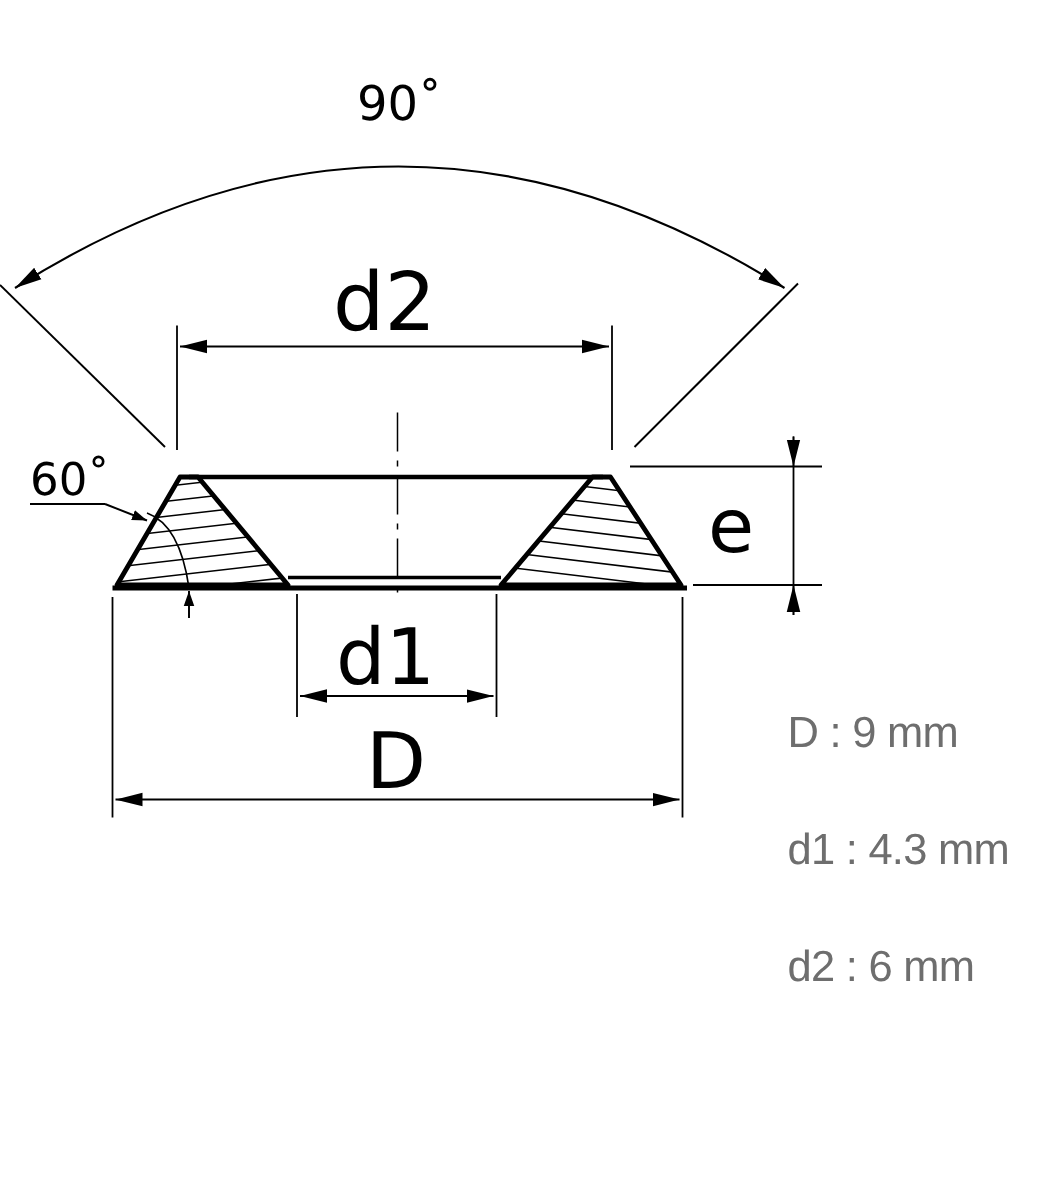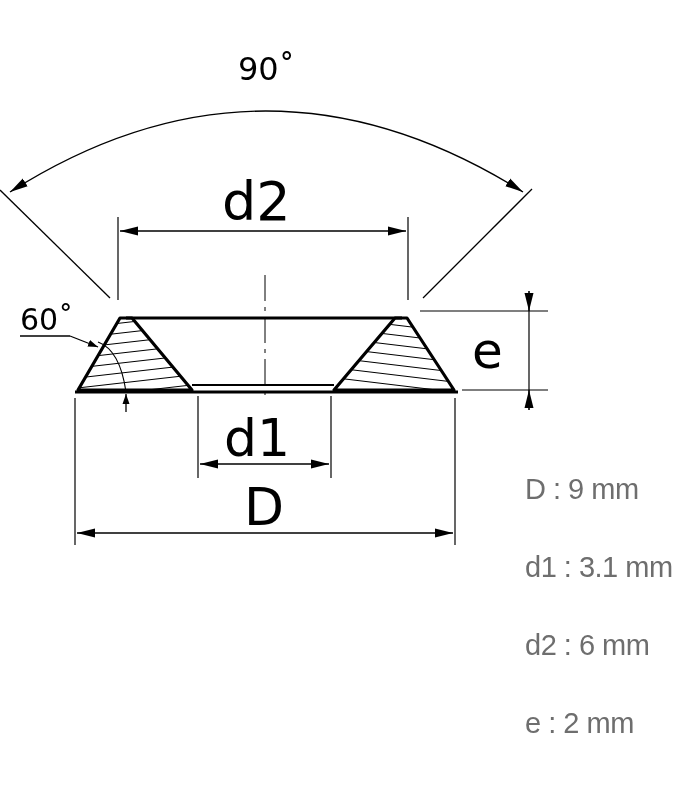--- a/index.html
+++ b/index.html
@@ -100,16 +100,15 @@
   <g>
     <line x1="75" y1="398" x2="75" y2="545" stroke="#000" stroke-width="1.2"></line>
     <line x1="455" y1="398" x2="455" y2="545" stroke="#000" stroke-width="1.2"></line>
     <line x1="77" y1="533" x2="453" y2="533" stroke="#000" stroke-width="1.3" marker-start="url(#arrBig)" marker-end="url(#arrBig)"></line>
     <text class="dim-label" x="244" y="525" font-size="52">D</text>
   </g>
 </svg>
 
 <ul class="spec-list">
   <li>D : 9 mm</li>
-  <li>d1 : 3.1 mm</li>
+  <li>d1 : 4.3 mm</li>
   <li>d2 : 6 mm</li>
-  <li>e : 2 mm</li>
 </ul>
 
 </body></html>

